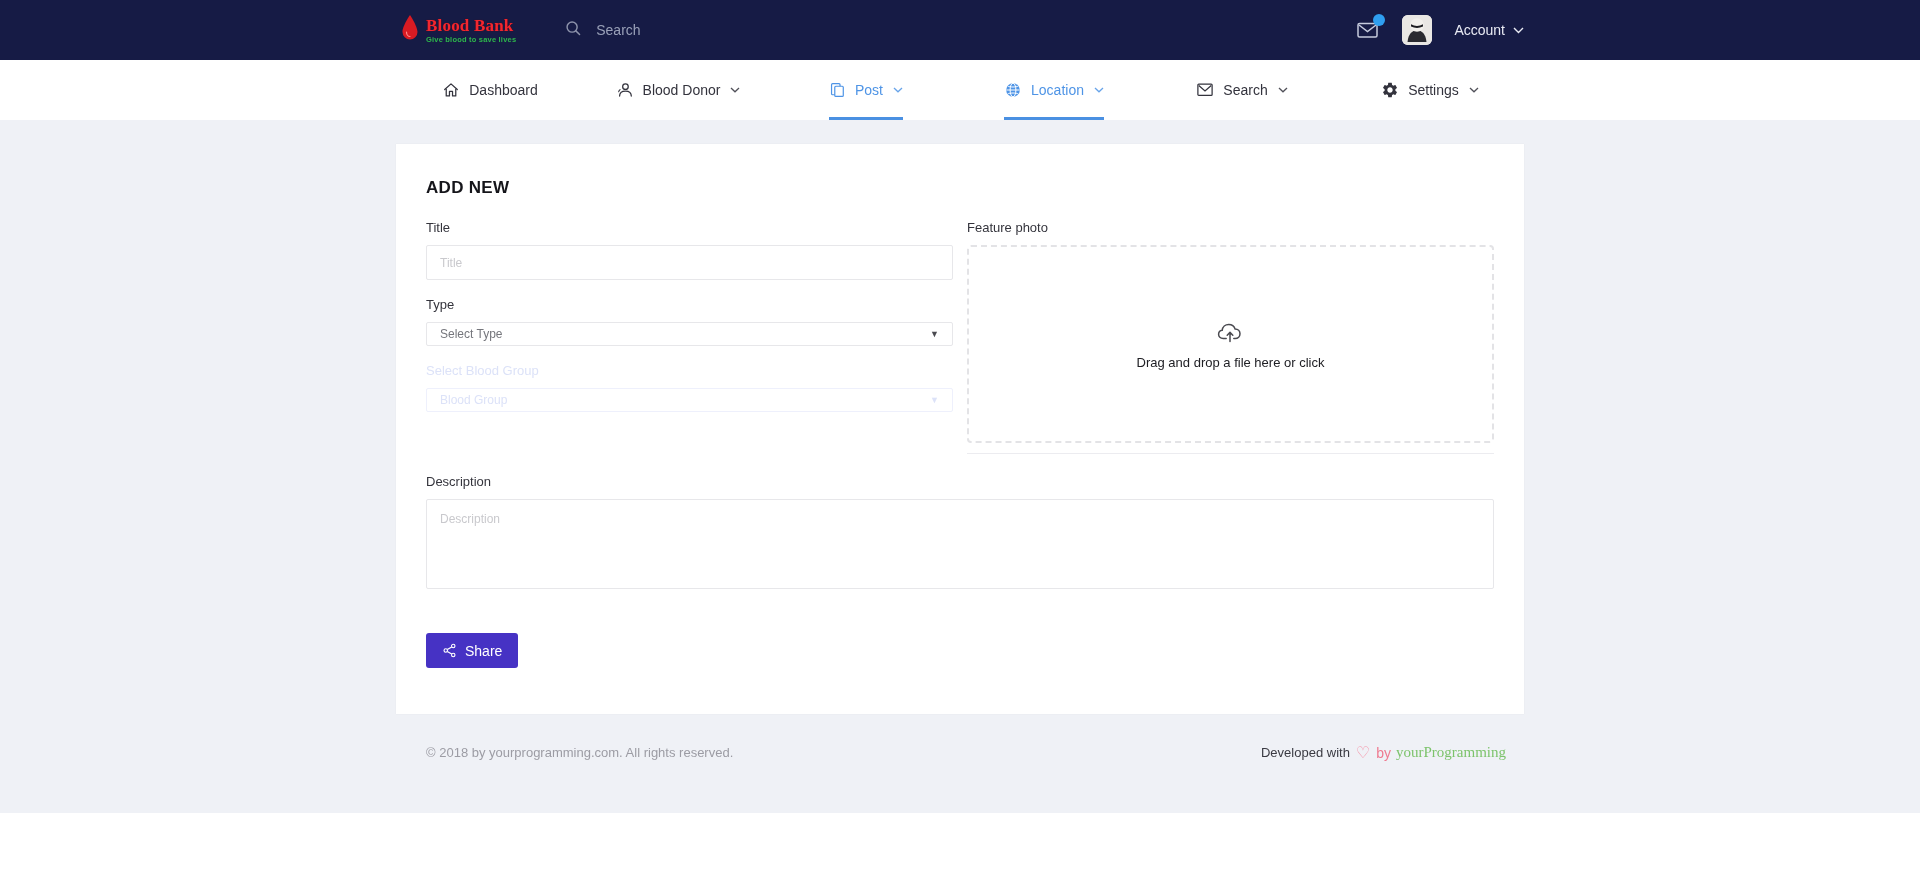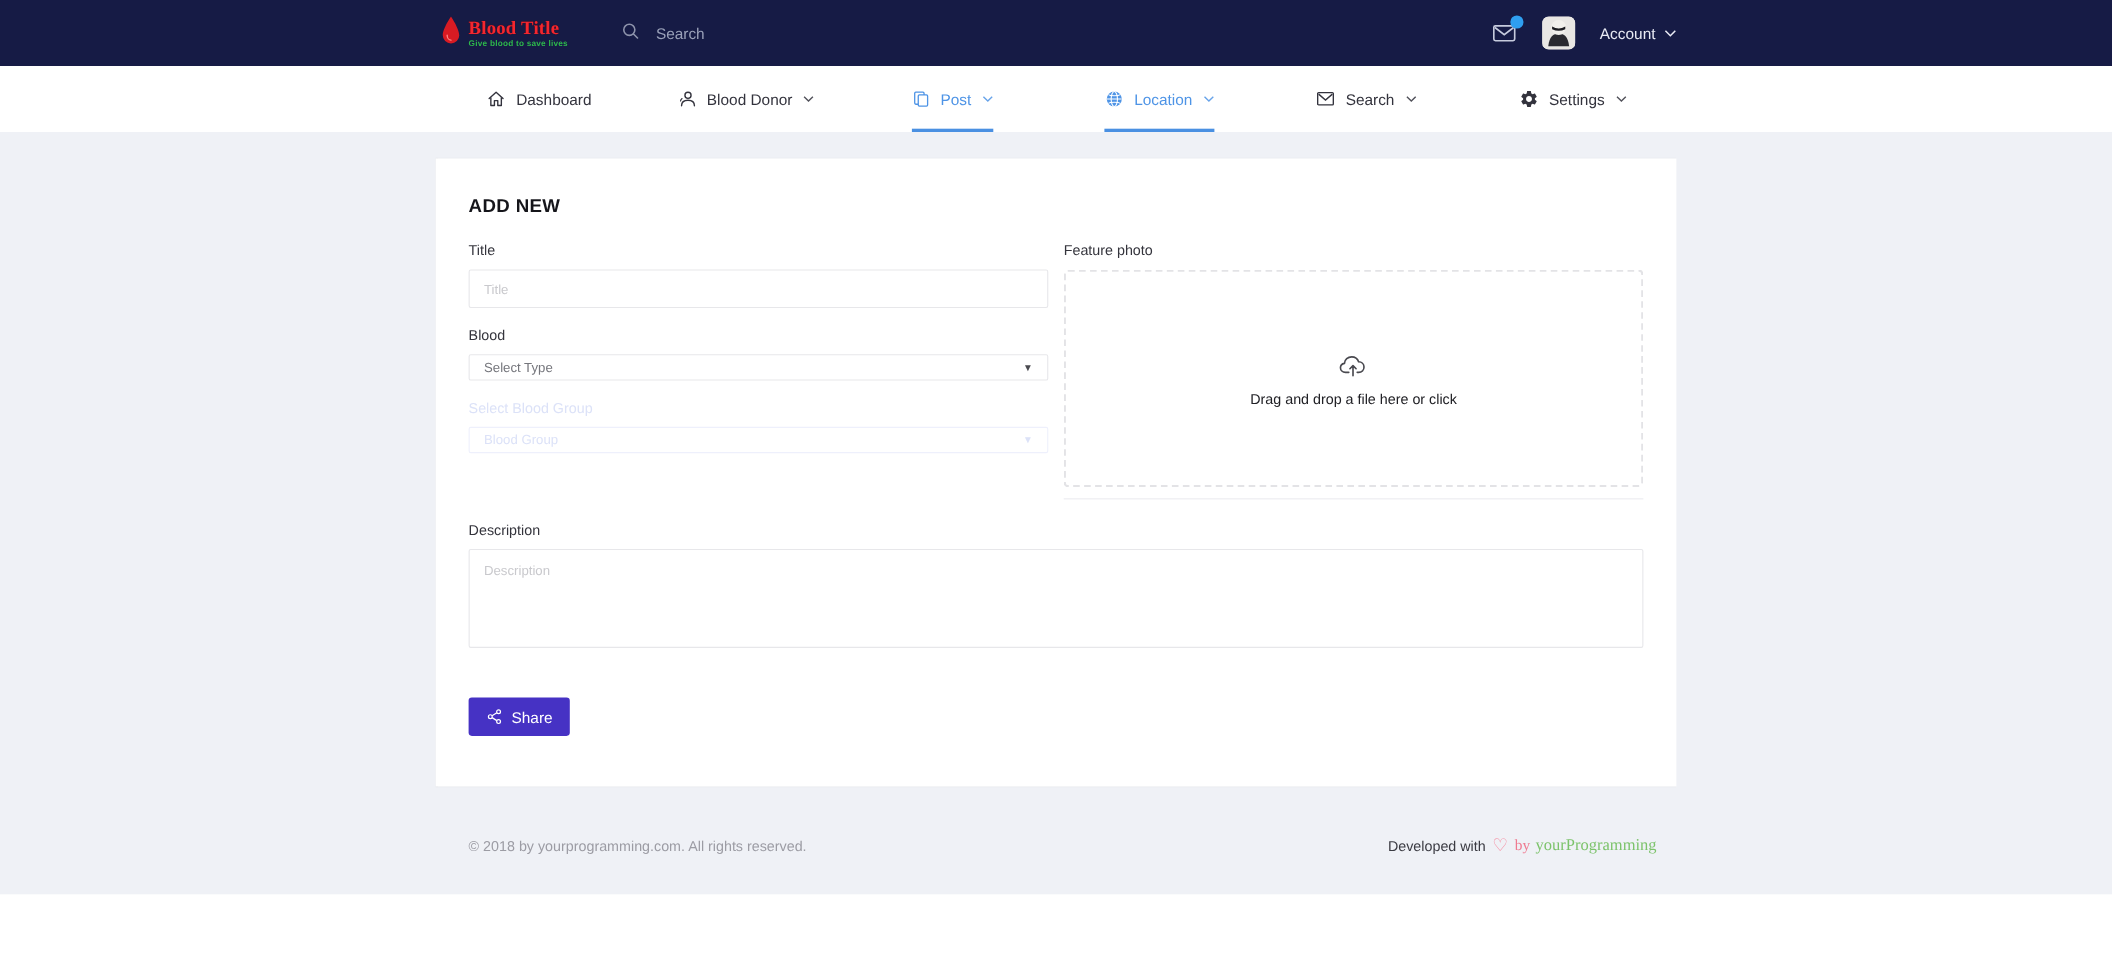--- a/index.html
+++ b/index.html
@@ -98,43 +98,43 @@
 
   .share-btn {
     margin-top: 40px; display: inline-flex; align-items: center; gap: 8px;
     background: #4632c4; color: #fff; border: none; border-radius: 3px;
     height: 35px; padding: 0 16px; font-size: 14px; cursor: pointer;
     font-family: "Liberation Sans", sans-serif;
   }
 
   
   .footer {
-    width: 1128px; margin: 46px auto 0; display: flex; align-items: center;
+    width: 1128px; margin: 30px auto 0; display: flex; align-items: center;
     justify-content: space-between; padding: 0 18px 0 30px;
   }
   .copyright { font-size: 13px; color: #9c9ca4; }
   .dev { display: flex; align-items: center; gap: 5px; font-size: 13px; color: #3a3a42; }
   .heart { color: #f591a5; font-size: 16px; line-height: 1; margin: 0 1px; }
-  .dev-by { font-family: Liberation Serif, serif; color: #ef7a90; font-size: 14px; }
+  .dev-by { font-family: Liberation Sans, sans-serif; color: #ef7a90; font-size: 14px; }
   .dev-brand { font-family: "Liberation Serif", serif; color: #7cc36b; font-size: 15px; cursor: pointer; }
 </style>
 </head>
 <body>
 
 <header class="topbar">
   <div class="container">
     <div class="logo">
       <span>
         <svg width="20" height="28" viewBox="0 0 20 28">
           <path d="M10 1 C10 1 2.5 12 2.5 18 A7.5 7.5 0 0 0 17.5 18 C17.5 12 10 1 10 1 Z" fill="#d81b23"></path>
           <path d="M6.5 18 A3.5 4.5 0 0 0 10 22.5" fill="none" stroke="#ff8a8a" stroke-width="1.2" stroke-linecap="round"></path>
         </svg>
       </span>
       <span class="logo-text">
-        <span class="logo-title">Blood Title</span>
+        <span class="logo-title">Blood Bank</span>
         <span class="logo-tagline">Give blood to save lives</span>
       </span>
     </div>
 
     <div class="search">
       <span>
         <svg width="18" height="18" viewBox="0 0 20 20">
           <circle cx="9" cy="9" r="5.6" fill="none" stroke="#8d93ab" stroke-width="1.6"></circle>
           <line x1="13.2" y1="13.2" x2="17.3" y2="17.3" stroke="#8d93ab" stroke-width="1.6" stroke-linecap="round"></line>
         </svg>
@@ -259,21 +259,21 @@
 
     <div class="form-row">
 
       <div class="col">
         <div class="field-group first">
           <div class="field-label">Title</div>
           <input class="text-input" type="text" placeholder="Title" style="">
         </div>
 
         <div class="field-group">
-          <div class="field-label">Blood</div>
+          <div class="field-label">Type</div>
           <div class="select">
             <span class="select-value">Select Type</span>
             <span class="select-caret">▼</span>
           </div>
         </div>
 
         <div class="field-group disabled-group">
           <div class="field-label">Select Blood Group</div>
           <div class="select">
             <span class="select-value">Blood Group</span>

